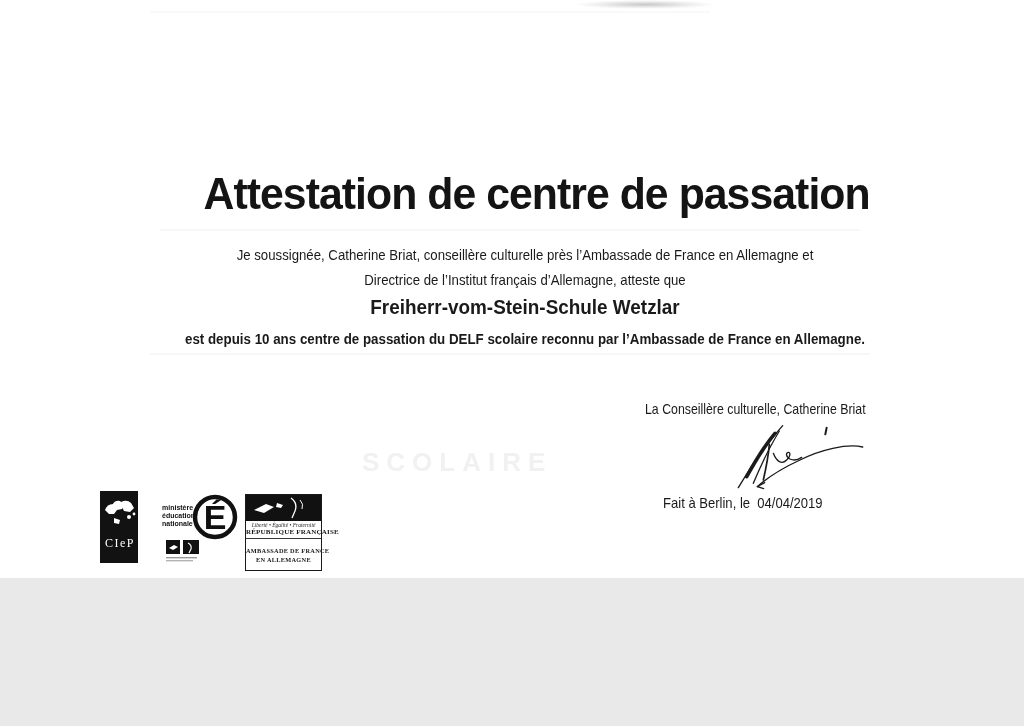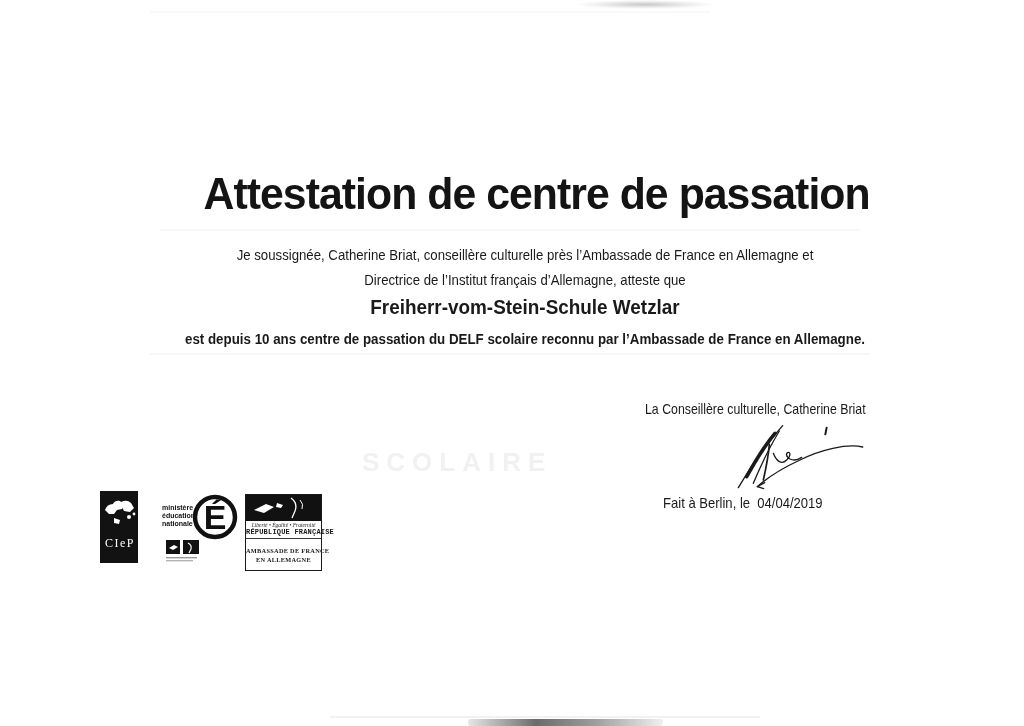--- a/index.html
+++ b/index.html
@@ -1,17 +1,17 @@
 <!DOCTYPE html>
 <html><head>
 <meta charset="utf-8">
 <style>
   html,body { margin:0; padding:0; background:#e9e9e9; }
   .page {
-    position:relative; width:1024px; height:726px; margin:0 auto;
+    position:relative; width:1024px; height:578px; margin:0 auto;
     background:#ffffff; overflow:hidden;
     font-family:"Liberation Sans", sans-serif; color:#1a1a1a;
   }
 
   
   .title-wrap { position:absolute; top:168px; left:50px; right:0; text-align:center; }
   .title {
     display:inline-block; margin:0; font-size:45px; font-weight:700;
     letter-spacing:-1px; white-space:nowrap; transform:scaleX(.95); color:#141414;
   }
@@ -49,21 +49,21 @@
   .embassy-box {
     position:absolute; left:245px; top:494px; width:77px; height:77px;
     border:1px solid #1a1a1a; box-sizing:border-box; background:#fff; text-align:center;
   }
   .embassy-banner { display:block; margin:0 auto; }
   .embassy-motto {
     font-family:"Liberation Serif", serif; font-style:italic;
     font-size:5.5px; margin-top:1px; white-space:nowrap;
   }
   .embassy-republic {
-    font-family:Liberation Mono, monospace; font-weight:700;
+    font-family:Liberation Serif, serif; font-weight:700;
     font-size:7px; letter-spacing:.2px; white-space:nowrap;
   }
   .embassy-divider { border-top:1px solid #3a3a3a; margin:2px 0 0 0; }
   .embassy-org1, .embassy-org2 {
     font-family:"Liberation Serif", serif; font-weight:700; font-size:6.3px;
     letter-spacing:.3px; white-space:nowrap;
   }
   .embassy-org1 { margin-top:8px; }
   .embassy-org2 { margin-top:2px; }
 

